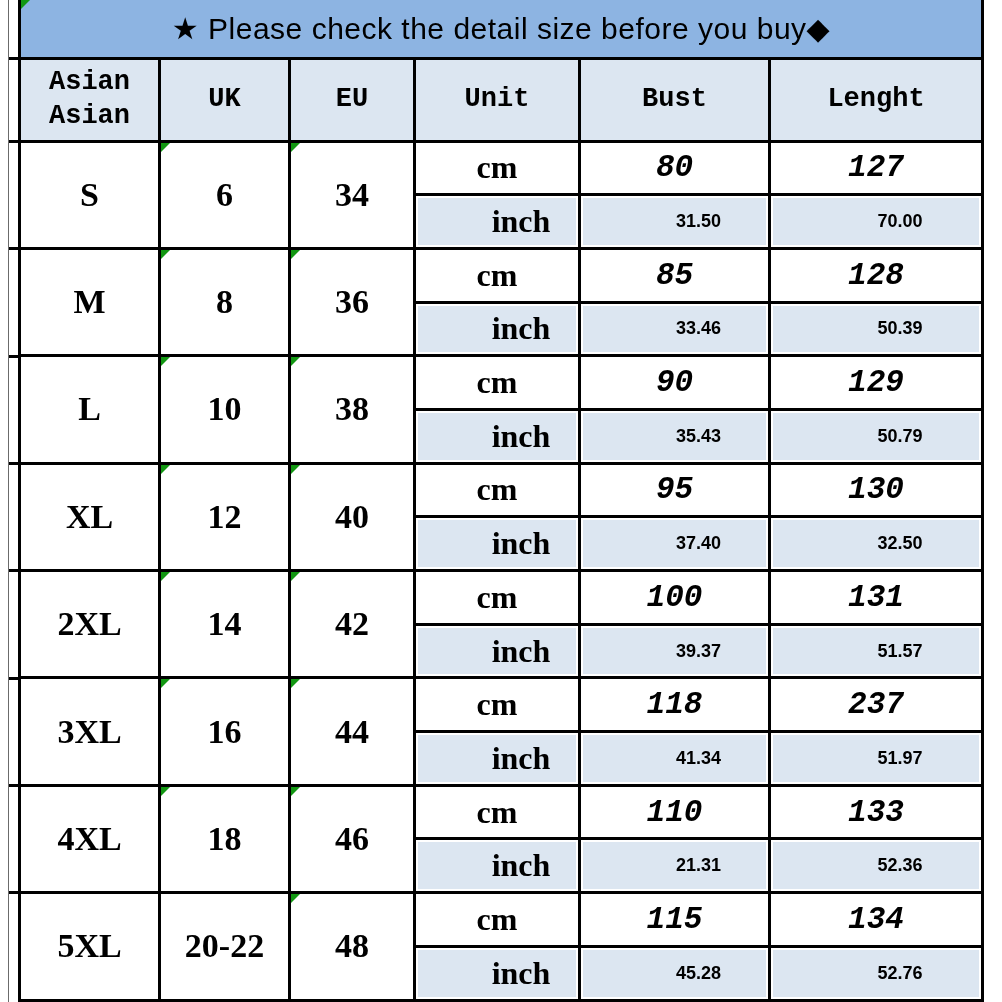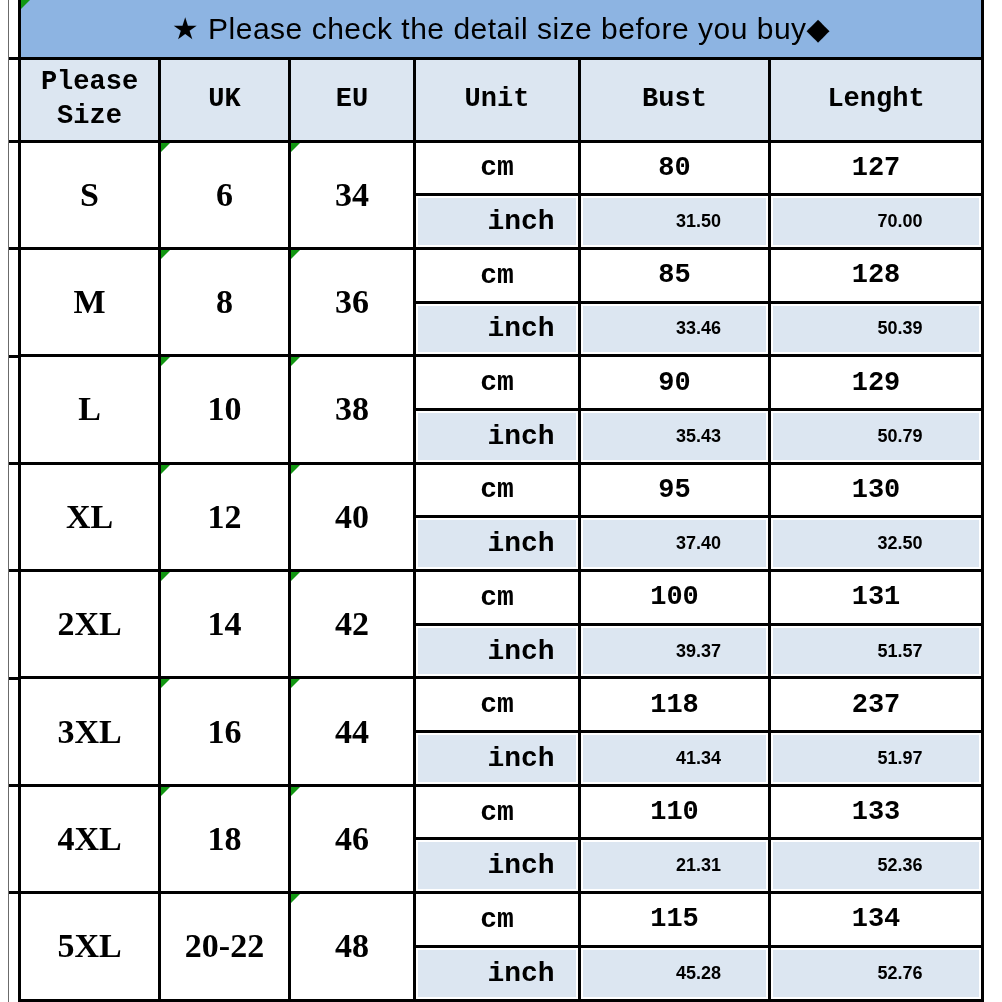--- a/index.html
+++ b/index.html
@@ -38,26 +38,26 @@
   tr.header-row th{
     background:var(--alt-bg);
     font-family:"Liberation Mono","DejaVu Sans Mono",monospace;
     font-size:27px;font-weight:700;line-height:1.25;
   }
   td.big{
     font-family:"Liberation Serif","DejaVu Serif",serif;
     font-size:34px;font-weight:700;background:#fff;
   }
   td.unit{
-    font-family:Liberation Mono, monospace;
-    font-size:28px;font-weight:700;
+    font-family:Liberation Serif, serif;
+    font-size:32px;font-weight:700;
   }
   td.num-cm{
     font-family:"Liberation Mono","DejaVu Sans Mono",monospace;
-    font-size:27px;font-weight:700;
+    font-size:31px;font-weight:700;font-style:italic;
   }
   td.num-inch{
     font-family:"Liberation Sans","DejaVu Sans",sans-serif;
     font-size:18px;font-weight:700;
   }
   tr.cm-row td{background:#fff;}
   tr.inch-row td{
     background:var(--alt-bg);
     box-shadow:inset 0 0 0 2px #ffffff;
     padding-left:48px;
@@ -93,21 +93,21 @@
       <col style="width:213px">
   </colgroup>
   <tbody>
     <tr class="banner-row" style="height:58px">
       <td colspan="6">
         <span class="corner-marker"></span>
         <span>★ Please check the detail size before you buy◆</span>
       </td>
     </tr>
     <tr class="header-row" style="height:83px">
-      <th>Please Size</th>
+      <th>Asian Asian</th>
       <th>UK</th>
       <th>EU</th>
       <th>Unit</th>
       <th>Bust</th>
       <th>Lenght</th>
     </tr>
   <tr class="cm-row" style="height: 53.7px;">
         <td class="big" rowspan="2">S</td>
         <td class="big" rowspan="2"><span class="corner-marker"></span>6</td>
         <td class="big" rowspan="2"><span class="corner-marker"></span>34</td>

